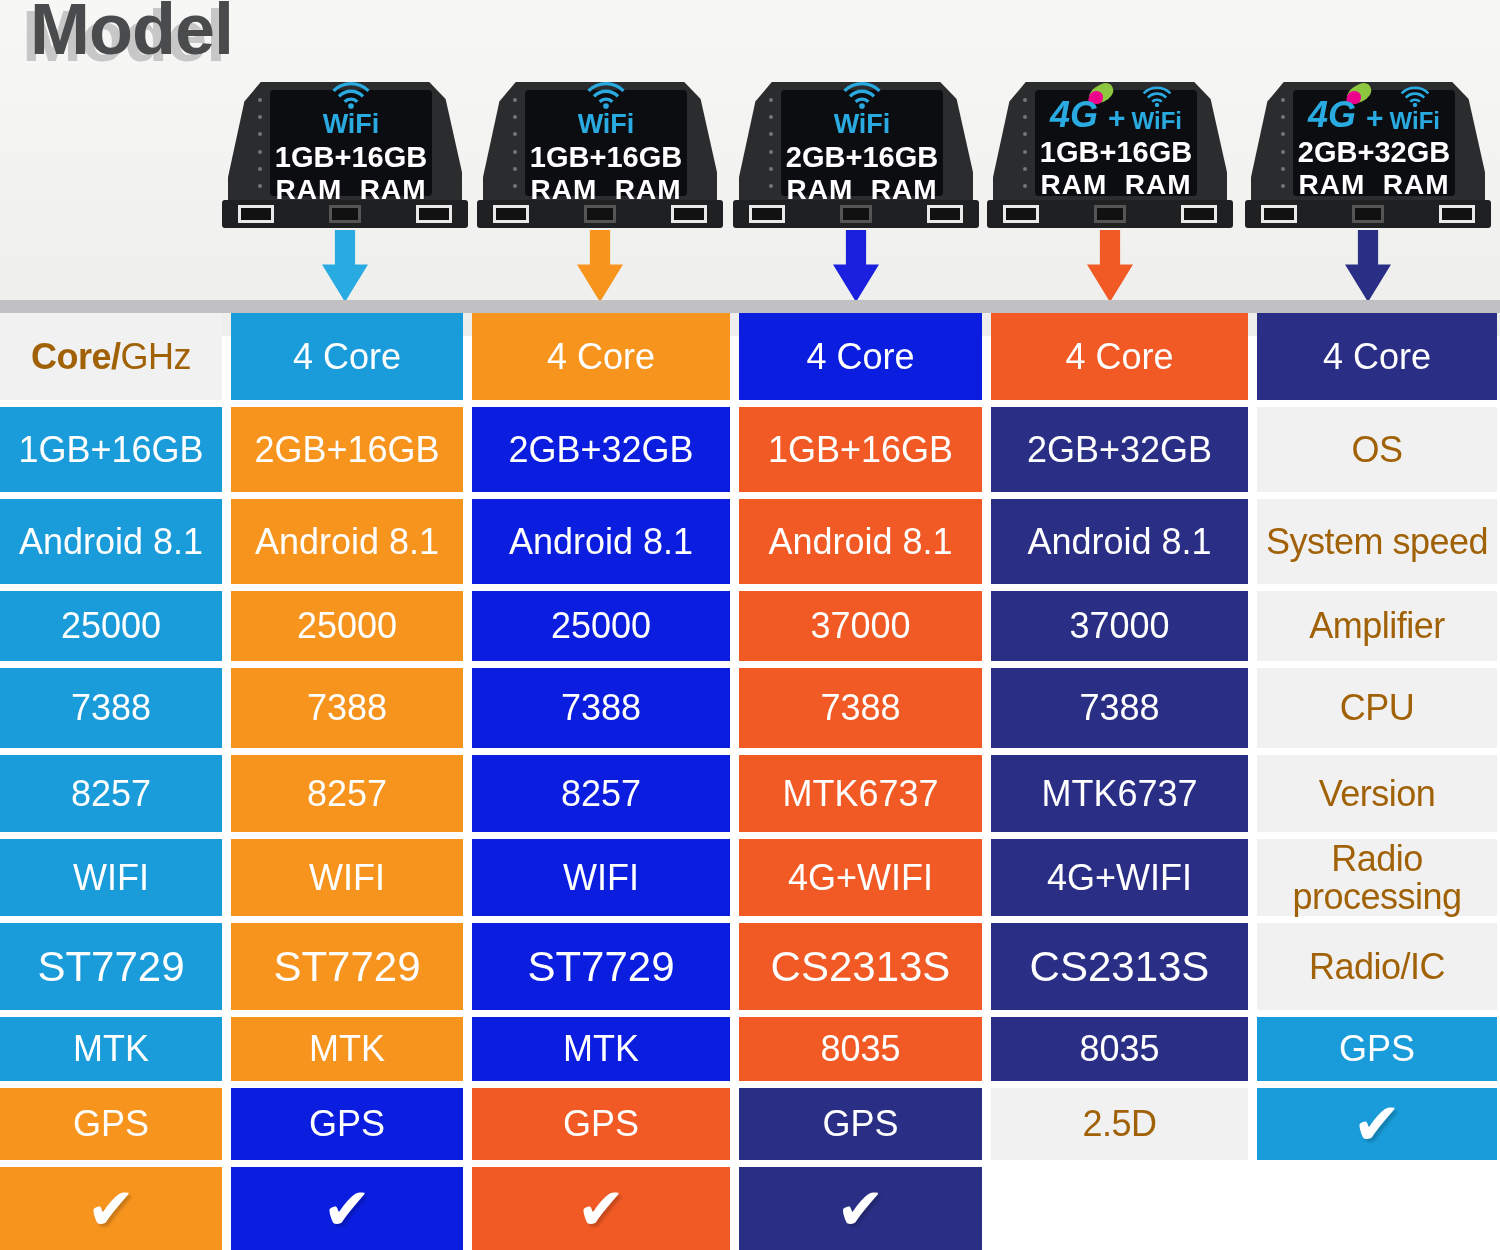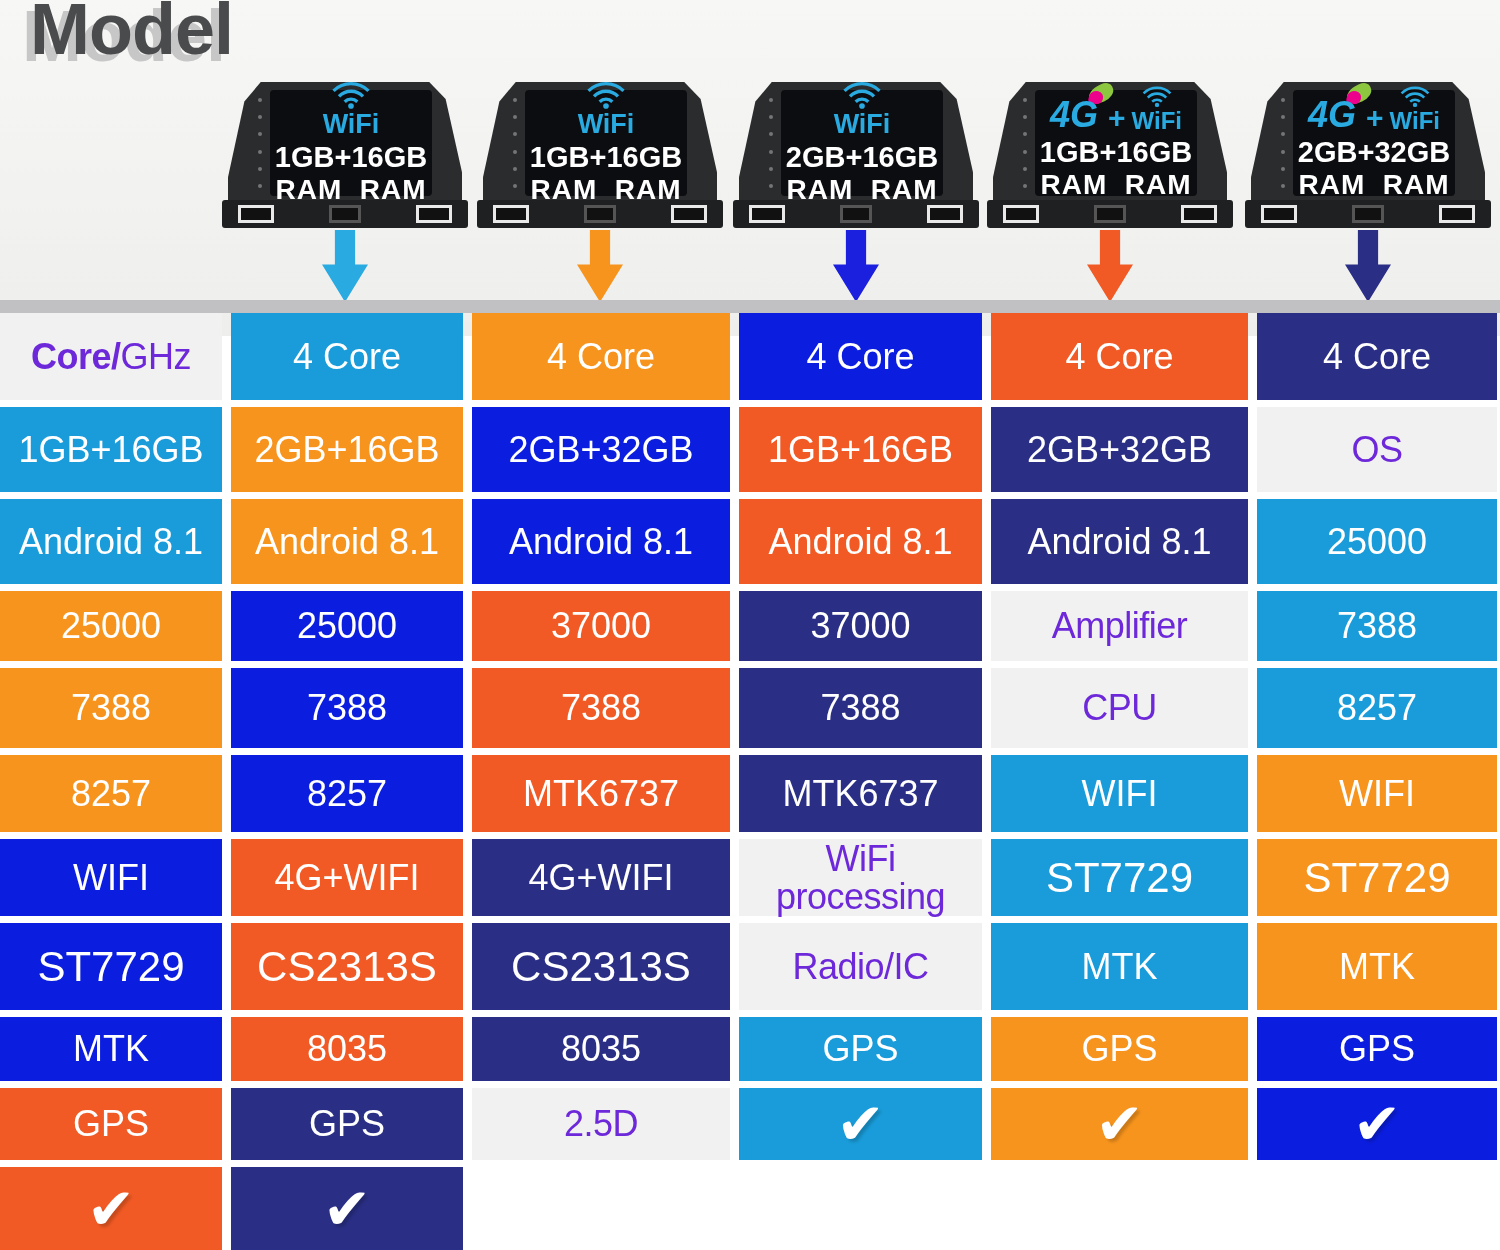--- a/index.html
+++ b/index.html
@@ -51,21 +51,21 @@
   
   .band{position:absolute;left:0;top:300px;width:1500px;height:13px;background:#c1c1c3;}
 
   
   .spec-table{position:absolute;left:0;top:313px;display:grid;
     grid-template-columns:222px 232px 258px 243px 257px 240px;
     grid-template-rows:87px 85px 85px 70px 80px 77px 77px 87px 64px 72px 83px;
     gap:7px 9px;}
   .cell{display:flex;align-items:center;justify-content:center;text-align:center;
     color:#fff;font-size:36px;}
-  .lbl{background:#f1f1f2;color:#6d28d9;font-size:36px;line-height:1.05;
+  .lbl{background:#f1f1f2;color:#a16207;font-size:36px;line-height:1.05;
     letter-spacing:-0.5px;padding:0 2px;}
   .lbl .b{font-weight:bold;}
   .big{font-size:42px;}
   .check{font-size:58px;font-weight:bold;text-shadow:3px 3px 3px rgba(0,0,0,0.18);}
 </style>
 </head>
 <body>
 
 <div class="canvas">
 
@@ -267,20 +267,23 @@
 
     <div class="cell lbl">
         <span><span class="b"></span><span>OS</span></span>
       </div>
     <div class="cell col1" style="background-color: rgb(25, 156, 217);">Android 8.1</div>
     <div class="cell col2" style="background-color: rgb(247, 148, 29);">Android 8.1</div>
     <div class="cell col3" style="background-color: rgb(11, 30, 224);">Android 8.1</div>
     <div class="cell col4" style="background-color: rgb(241, 90, 36);">Android 8.1</div>
     <div class="cell col5" style="background-color: rgb(42, 47, 133);">Android 8.1</div>
 
+    <div class="cell lbl">
+        <span><span class="b"></span><span>System speed</span></span>
+      </div>
     <div class="cell col1" style="background-color: rgb(25, 156, 217);">25000</div>
     <div class="cell col2" style="background-color: rgb(247, 148, 29);">25000</div>
     <div class="cell col3" style="background-color: rgb(11, 30, 224);">25000</div>
     <div class="cell col4" style="background-color: rgb(241, 90, 36);">37000</div>
     <div class="cell col5" style="background-color: rgb(42, 47, 133);">37000</div>
 
     <div class="cell lbl">
         <span><span class="b"></span><span>Amplifier</span></span>
       </div>
     <div class="cell col1" style="background-color: rgb(25, 156, 217);">7388</div>
@@ -291,28 +294,31 @@
 
     <div class="cell lbl">
         <span><span class="b"></span><span>CPU</span></span>
       </div>
     <div class="cell col1" style="background-color: rgb(25, 156, 217);">8257</div>
     <div class="cell col2" style="background-color: rgb(247, 148, 29);">8257</div>
     <div class="cell col3" style="background-color: rgb(11, 30, 224);">8257</div>
     <div class="cell col4" style="background-color: rgb(241, 90, 36);">MTK6737</div>
     <div class="cell col5" style="background-color: rgb(42, 47, 133);">MTK6737</div>
 
+    <div class="cell lbl">
+        <span><span class="b"></span><span>Version</span></span>
+      </div>
     <div class="cell col1" style="background-color: rgb(25, 156, 217);">WIFI</div>
     <div class="cell col2" style="background-color: rgb(247, 148, 29);">WIFI</div>
     <div class="cell col3" style="background-color: rgb(11, 30, 224);">WIFI</div>
     <div class="cell col4" style="background-color: rgb(241, 90, 36);">4G+WIFI</div>
     <div class="cell col5" style="background-color: rgb(42, 47, 133);">4G+WIFI</div>
 
     <div class="cell lbl">
-        <span><span class="b"></span><span>WiFi processing</span></span>
+        <span><span class="b"></span><span>Radio processing</span></span>
       </div>
     <div class="cell col1 big" style="background-color: rgb(25, 156, 217);">ST7729</div>
     <div class="cell col2 big" style="background-color: rgb(247, 148, 29);">ST7729</div>
     <div class="cell col3 big" style="background-color: rgb(11, 30, 224);">ST7729</div>
     <div class="cell col4 big" style="background-color: rgb(241, 90, 36);">CS2313S</div>
     <div class="cell col5 big" style="background-color: rgb(42, 47, 133);">CS2313S</div>
 
     <div class="cell lbl">
         <span><span class="b"></span><span>Radio/IC</span></span>
       </div>

